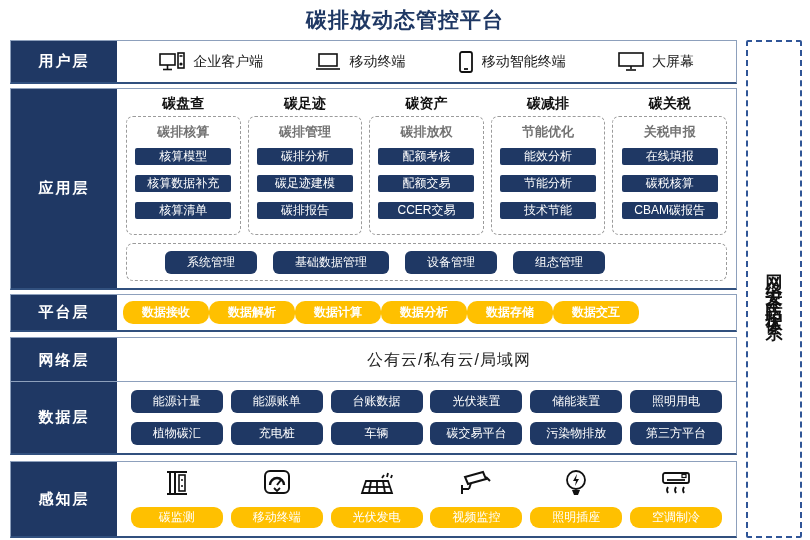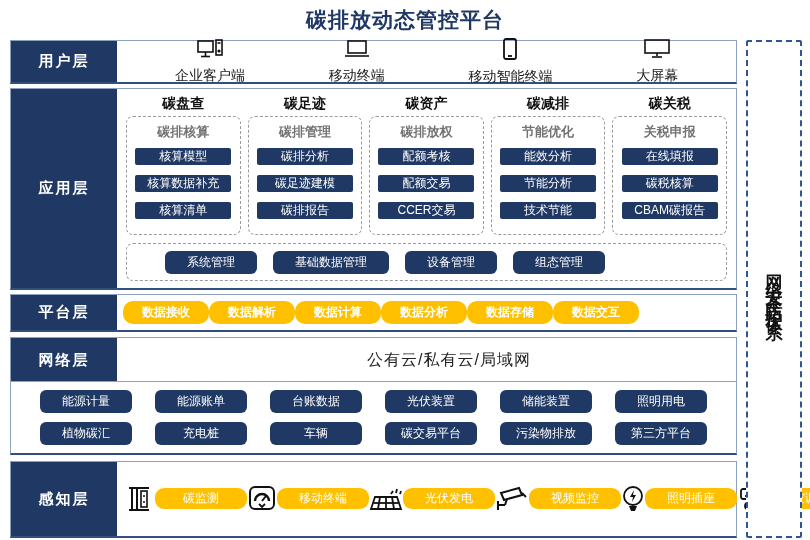--- a/index.html
+++ b/index.html
@@ -17,21 +17,21 @@
 
   .band-user { top:40px; height:44px; }
   .band-app { top:88px; height:202px; }
   .band-platform { top:294px; height:38px; }
   .band-network { top:337px; height:47px; }
   .band-data { top:381px; height:74px; }
   .band-perception { top:461px; height:77px; }
 
   
   .user-items { justify-content:space-around; padding:0 16px; }
-  .user-item { display:flex; align-items:center; gap:8px; font-size:14px; color:#1a1a1a;flex-direction:column; }
+  .user-item { display:flex; align-items:center; gap:8px; font-size:14px; color:#1a1a1a; }
   .user-item svg { display:block; }
 
   
   .app-content { flex-direction:column; align-items:stretch; padding:5px 9px 7px 9px; }
   .app-cols { display:flex; gap:7px; flex:1; }
   .app-col { flex:1; display:flex; flex-direction:column; }
   .app-col-header { text-align:center; font-size:14px; font-weight:bold; color:#111; padding:1px 0 3px 0; }
   .dashed-box { border:1.5px dashed #9b9b9b; border-radius:7px; flex:1; display:flex; flex-direction:column;
     align-items:center; padding:5px 5px 8px 5px; }
   .dashed-box-title { font-size:13px; font-weight:bold; color:#737373; margin:1px 0 7px 0; }
@@ -51,21 +51,21 @@
   
   .network-content { justify-content:center; font-size:16px; color:#222; letter-spacing:1px;margin-left:45px; }
 
   
   .data-content { flex-direction:column; justify-content:center; gap:9px; padding:0 6px; }
   .data-row { display:flex; justify-content:space-evenly; width:100%; }
   .data-row .nbtn { width:92px; height:23px; border-radius:6px; }
 
   
   .perc-items { justify-content:space-evenly; padding:0 6px; align-items:stretch; }
-  .perc-item { display:flex; flex-direction:row; align-items:center; justify-content:space-between; padding:7px 0 8px 0; }
+  .perc-item { display:flex; flex-direction:column; align-items:center; justify-content:space-between; padding:7px 0 8px 0; }
   .perc-item svg { display:block; }
   .perc-item .ybtn { height:21px; min-width:92px; font-weight:normal; border-radius:9px; }
 
   
   .security-panel { position:absolute; left:746px; top:40px; width:56px; height:498px;
     border:2px dashed #2F5597; border-radius:2px; background:#fff;
     display:flex; align-items:center; justify-content:center; }
   .security-text { writing-mode:vertical-rl; text-orientation:upright; font-size:17px; font-weight:bold;
     color:#111; letter-spacing:7px; }
 </style>
@@ -202,20 +202,21 @@
       <div class="ybtn">数据交互</div>
     </div>
   </div>
 
   <div class="band band-network">
     <div class="band-label">网络层</div>
     <div class="band-content network-content">公有云/私有云/局域网</div>
   </div>
 
   <div class="band band-data">
+    <div class="band-label">数据层</div>
     <div class="band-content data-content">
       <div class="data-row">
         <div class="nbtn">能源计量</div>
         <div class="nbtn">能源账单</div>
         <div class="nbtn">台账数据</div>
         <div class="nbtn">光伏装置</div>
         <div class="nbtn">储能装置</div>
         <div class="nbtn">照明用电</div>
       </div>
       <div class="data-row">

